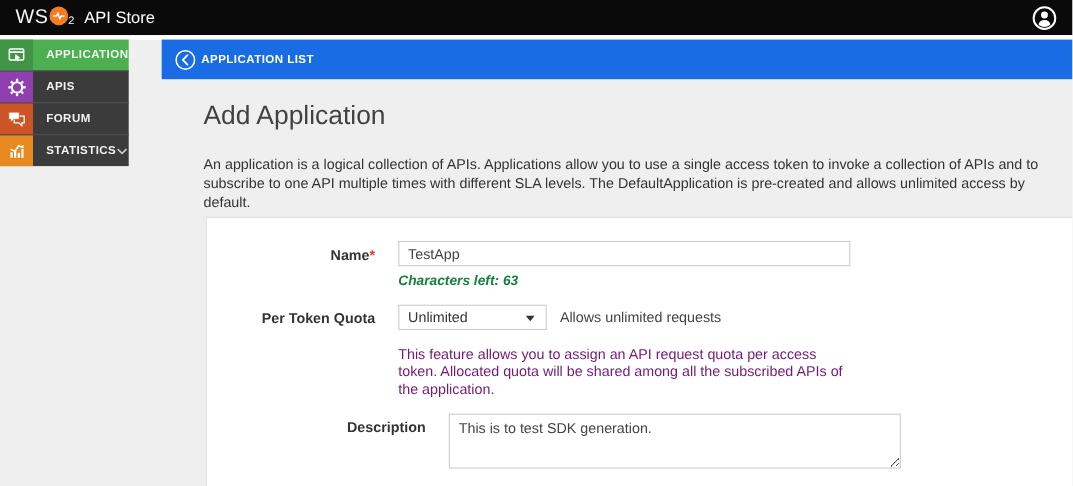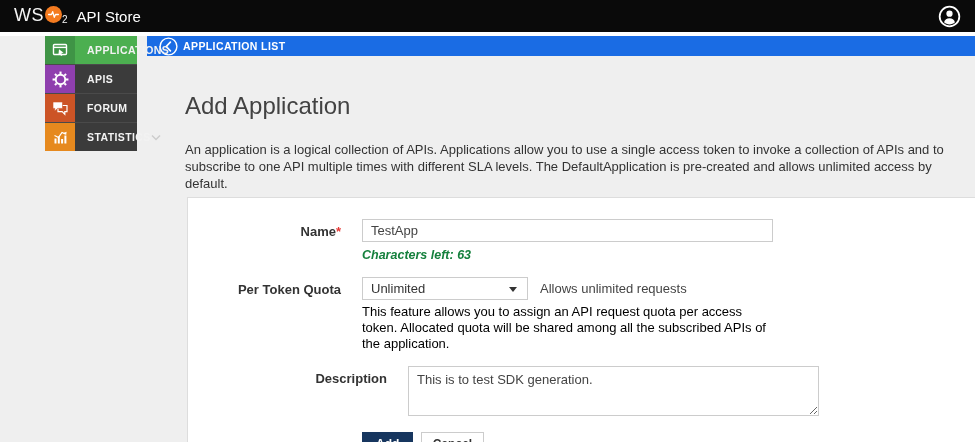--- a/index.html
+++ b/index.html
@@ -29,39 +29,39 @@
   .brand-product { color: #ffffff; font-size: 15px; margin-left: 9px; line-height: 22px; padding-top: 2px; }
   .user-btn { width: 24px; height: 24px; cursor: pointer; display: flex; align-items: center; justify-content: center; }
 
   
   .top-gap { position: absolute; top: 32px; left: 0; width: 975px; height: 4px; background: #ffffff; }
 
   
   .page-bg { position: absolute; top: 36px; left: 0; width: 975px; height: 406px; background: #efefef; }
 
   
-  .sidebar { position: absolute; top: 36px; left: 0; width: 137px; z-index: 3; padding-left: 45px; }
+  .sidebar { position: absolute; top: 36px; left: 0; width: 117px; z-index: 3; }
   .side-item {
     height: 29px; display: flex; align-items: stretch; cursor: pointer;
     background: #3b3b3b;
   }
   .side-item + .side-item { border-top: 1px solid #4a4a4a; }
   .side-item.active { background: #4caf50; border-top: none; height: 28px; }
   .side-icon {
     width: 30px; flex: 0 0 30px; display: flex; align-items: center; justify-content: center;
   }
   .side-label {
     color: #f2f2f2; font-size: 10.5px; font-weight: bold; letter-spacing: 0.4px;
     display: flex; align-items: center; padding-left: 12px; flex: 1;
   }
   .side-caret { display: flex; align-items: center; padding-right: 12px; }
 
   
   .subbar {
-    position: absolute; top: 36px; left: 147px; width: 828px; height: 20px;
+    position: absolute; top: 36px; left: 147px; width: 828px; height: 36px;
     background: #1a6ce4; display: flex; align-items: center; padding-left: 12px; z-index: 2;
   }
   .back-btn { display: flex; align-items: center; cursor: pointer; }
   .back-circle { width: 19px; height: 19px; display: flex; align-items: center; justify-content: center; }
   .back-label { color: #ffffff; font-size: 10.5px; font-weight: bold; letter-spacing: 0.4px; margin-left: 5px; }
 
   
   .content { position: absolute; top: 64px; left: 147px; width: 828px; height: 378px; }
   .page-title {
     position: absolute; left: 38px; top: 28px;
@@ -89,29 +89,29 @@
     font-family: "Liberation Sans", sans-serif; font-size: 13px; color: #444444;
     padding: 0 8px; outline: none;
   }
   .chars-left {
     font-size: 12.5px; font-style: italic; font-weight: bold; color: #15803d; margin-top: 6px;
   }
 
   .row-quota { margin-top: 15px; }
   .quota-line { display: flex; align-items: center; }
   .select-box {
-    position: relative; width: 166px; height: 23px; border: 1px solid #cccccc; background: #ffffff;
+    position: relative; width: 135px; height: 23px; border: 1px solid #cccccc; background: #ffffff;
     font-size: 13px; color: #333333; display: flex; align-items: center; padding: 0 8px; cursor: pointer;
   }
   .select-caret {
     position: absolute; right: 10px; top: 9px; width: 0; height: 0;
     border-left: 4px solid transparent; border-right: 4px solid transparent; border-top: 5px solid #333333;
   }
   .quota-note { font-size: 13px; color: #444444; margin-left: 12px; }
-  .quota-help { width: 408px; font-size: 13px; color: #000000; line-height: 16px; margin-top: 4px; }
+  .quota-help { width: 408px; font-size: 13px; color: #701a75; line-height: 16px; margin-top: 14px; }
 
   .row-desc { margin-top: 14px; padding-left: 46px; }
   .desc-area {
     width: 411px; height: 50px; border: 1px solid #cccccc; resize: both;
     font-family: "Liberation Sans", sans-serif; font-size: 13px; color: #444444;
     padding: 5px 8px; outline: none;
   }
 
   .row-buttons { margin-top: 12px; }
   .btn { font-family: "Liberation Sans", sans-serif; font-size: 12px; font-weight: bold; height: 24px; cursor: pointer; }

